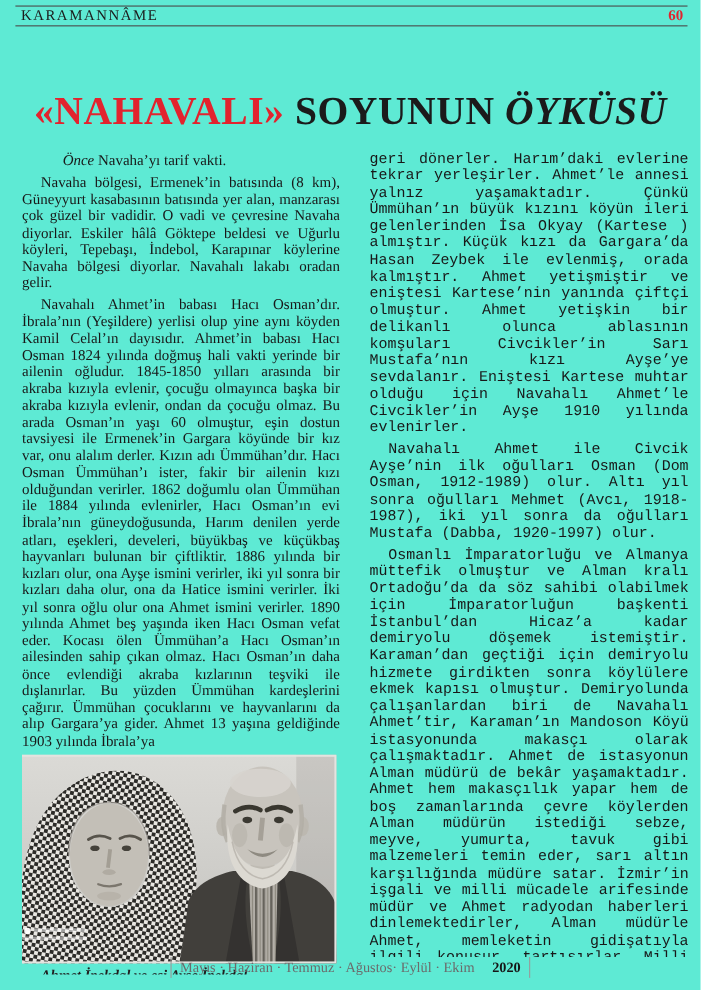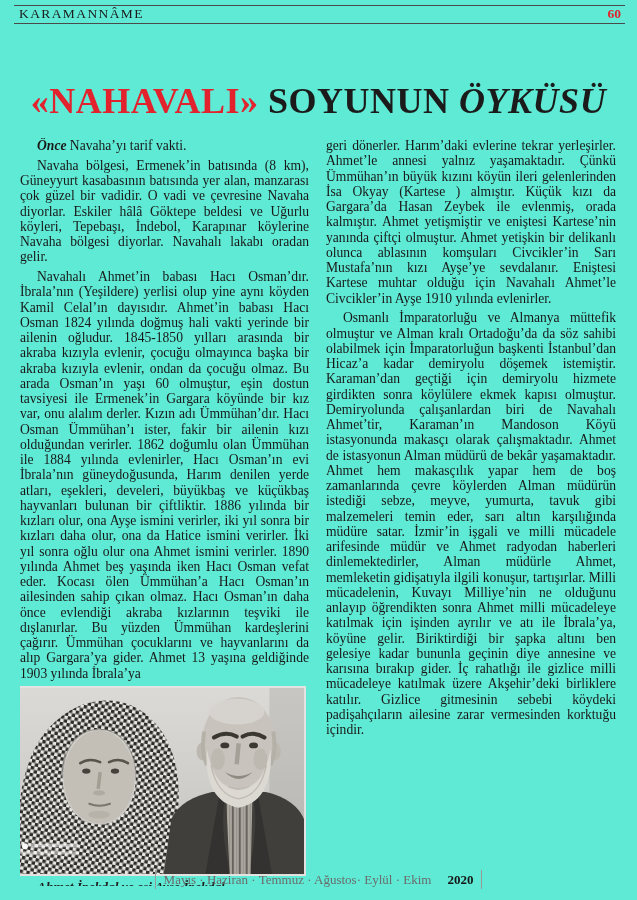--- a/index.html
+++ b/index.html
@@ -40,23 +40,23 @@
   
   .col{
     position:absolute;top:138px;
     font-size:13.6px;line-height:15.25px;
     text-align:justify;
     hyphens:auto;-webkit-hyphens:auto;
     color:#181818;
   }
   .col p{margin:0 0 4.5px 0;text-indent:17px;}
   .col p.noindent{text-indent:0;}
-  .col .lead{font-weight:bold;font-style:italic;}
+  .col .lead{font-weight:normal;font-style:italic;margin-left:20px;}
   .col-left{left:20px;width:289px;height:748px;overflow:hidden;}
-  .col-right{left:326px;width:290px;height:732px;overflow:hidden;}
+  .col-right{left:336px;width:290px;height:732px;overflow:hidden;font-family:Liberation Mono, monospace;}
   
   figure{margin:5px 0 0 -3px;padding:0;}
   figure svg{display:block;}
   figcaption{
     margin:3px 0 0 20px;
     font-size:13.4px;font-weight:bold;font-style:italic;color:#1f1f1f;
     text-indent:0;
   }
   
   .footer{
@@ -155,20 +155,21 @@
         </g>
 
         <rect x="1" y="1" width="290" height="190" fill="none" stroke="#e4e3df" stroke-width="2"></rect>
       </svg>
       <figcaption>Ahmet İpekdal ve eşi Ayşe İpekdal.</figcaption>
     </figure>
   </section>
 
   <section class="col col-right">
     <p class="noindent">geri dönerler. Harım’daki evlerine tekrar yerleşirler. Ahmet’le annesi yalnız yaşamaktadır. Çünkü Ümmühan’ın büyük kızını köyün ileri gelenlerinden İsa Okyay (Kartese ) almıştır. Küçük kızı da Gargara’da Hasan Zeybek ile evlenmiş, orada kalmıştır. Ahmet yetişmiştir ve eniştesi Kartese’nin yanında çiftçi olmuştur. Ahmet yetişkin bir delikanlı olunca ablasının komşuları Civcikler’in Sarı Mustafa’nın kızı Ayşe’ye sevdalanır. Eniştesi Kartese muhtar olduğu için Navahalı Ahmet’le Civcikler’in Ayşe 1910 yılında evlenirler.</p>
+    <p>Navahalı Ahmet ile Civcik Ayşe’nin ilk oğulları Osman (Dom Osman, 1912-1989) olur. Altı yıl sonra oğulları Mehmet (Avcı, 1918-1987), iki yıl sonra da oğulları Mustafa (Dabba, 1920-1997) olur.</p>
     <p>Osmanlı İmparatorluğu ve Almanya müttefik olmuştur ve Alman kralı Ortadoğu’da da söz sahibi olabilmek için İmparatorluğun başkenti İstanbul’dan Hicaz’a kadar demiryolu döşemek istemiştir. Karaman’dan geçtiği için demiryolu hizmete girdikten sonra köylülere ekmek kapısı olmuştur. Demiryolunda çalışanlardan biri de Navahalı Ahmet’tir, Karaman’ın Mandoson Köyü istasyonunda makasçı olarak çalışmaktadır. Ahmet de istasyonun Alman müdürü de bekâr yaşamaktadır. Ahmet hem makasçılık yapar hem de boş zamanlarında çevre köylerden Alman müdürün istediği sebze, meyve, yumurta, tavuk gibi malzemeleri temin eder, sarı altın karşılığında müdüre satar. İzmir’in işgali ve milli mücadele arifesinde müdür ve Ahmet radyodan haberleri dinlemektedirler, Alman müdürle Ahmet, memleketin gidişatıyla ilgili konuşur, tartışırlar. Milli mücadelenin, Kuvayı Milliye’nin ne olduğunu anlayıp öğrendikten sonra Ahmet milli mücadeleye katılmak için işinden ayrılır ve atı ile İbrala’ya, köyüne gelir. Biriktirdiği bir şapka altını ben gelesiye kadar bununla geçinin diye annesine ve karısına bırakıp gider. İç rahatlığı ile gizlice milli mücadeleye katılmak üzere Akşehir’deki birliklere katılır. Gizlice gitmesinin sebebi köydeki padişahçıların ailesine zarar vermesinden korktuğu içindir.</p>
 
   </section>
 
   <div class="footer">
     <span class="bar"></span>
     <span>Mayıs · Haziran · Temmuz · Ağustos· Eylül · Ekim</span>
     <span class="year">2020</span>
     <span class="bar"></span>
   </div>

